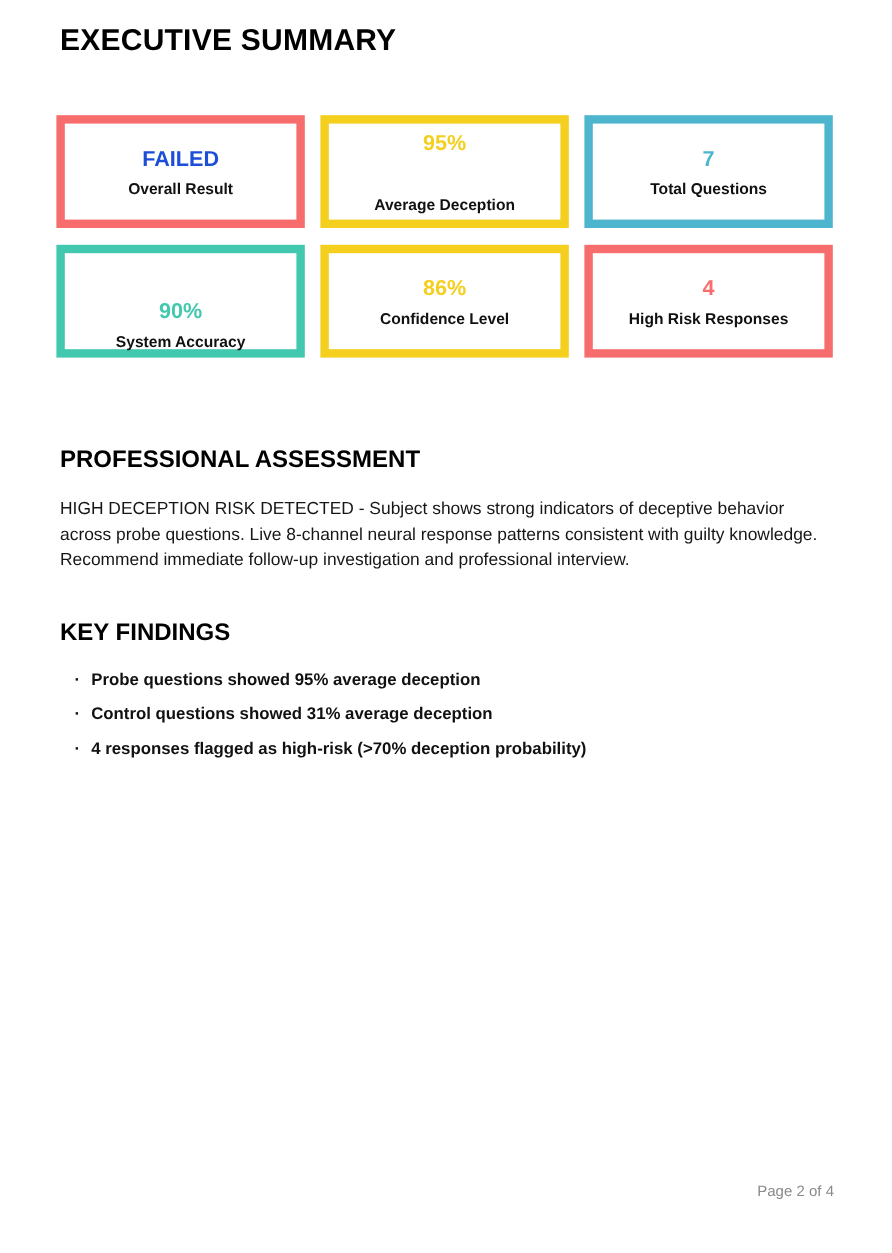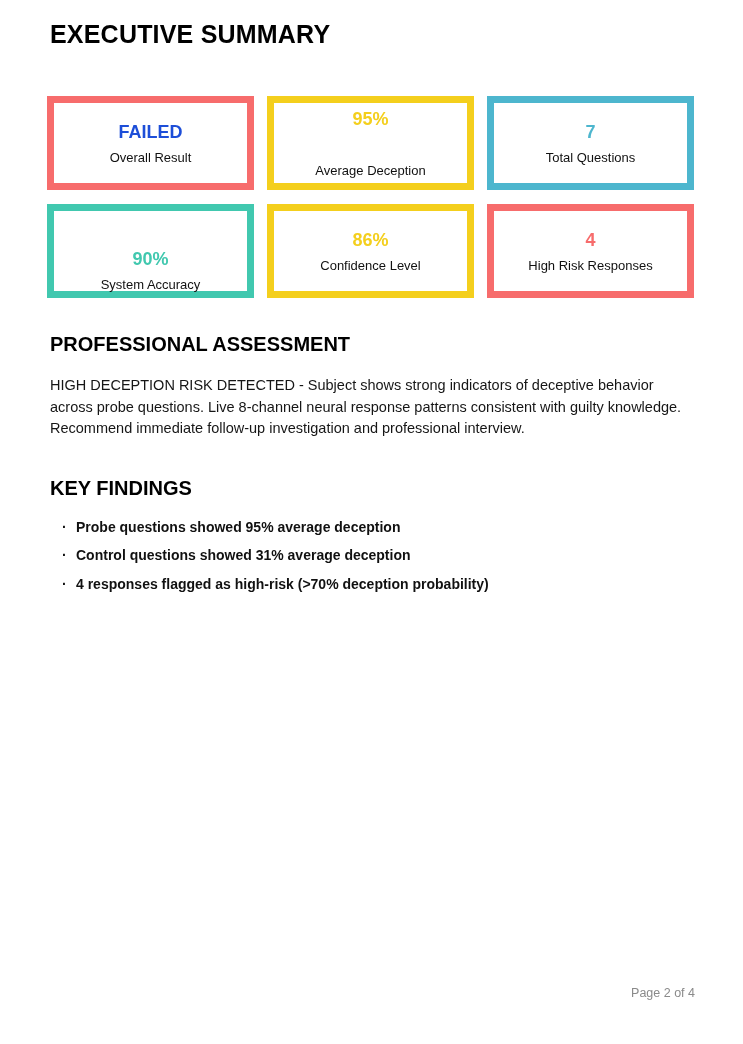--- a/index.html
+++ b/index.html
@@ -39,32 +39,32 @@
     gap: 10px;
     text-align: center;
   }
   .stat-value {
     font-size: 18px;
     font-weight: bold;
     line-height: 1;
   }
   .stat-label {
     font-size: 13px;
-    font-weight: normal;
+    font-weight: bold;
     color: #111;
     line-height: 1;
   }
   .section-heading {
     margin: 0;
     padding: 0 50px;
     font-size: 20px;
     font-weight: bold;
     color: #000;
   }
-  .assessment-heading { margin-top: 35px; }
+  .assessment-heading { margin-top: 74px; }
   .assessment-body {
     margin: 19px 48px 0 50px;
     font-size: 14.5px;
     line-height: 21.5px;
     color: #161616;
   }
   .findings-heading { margin-top: 37px; }
   .findings-list {
     list-style: none;
     margin: 20px 50px 0 50px;

